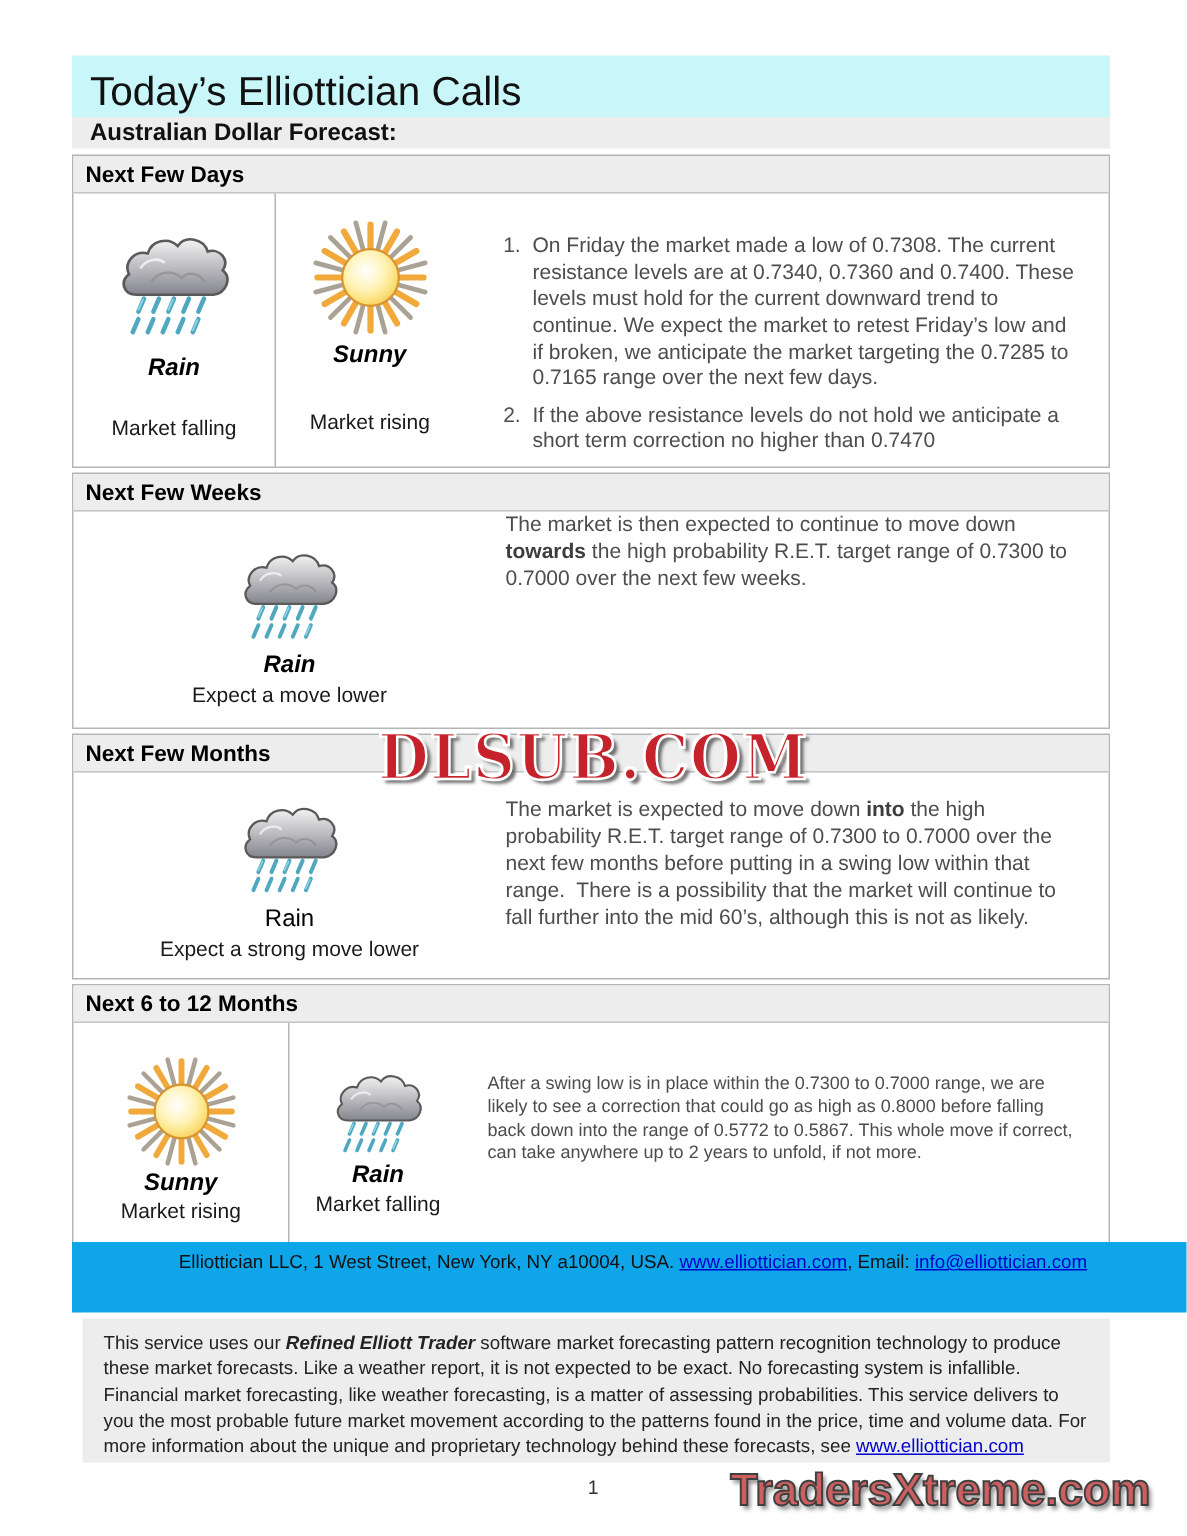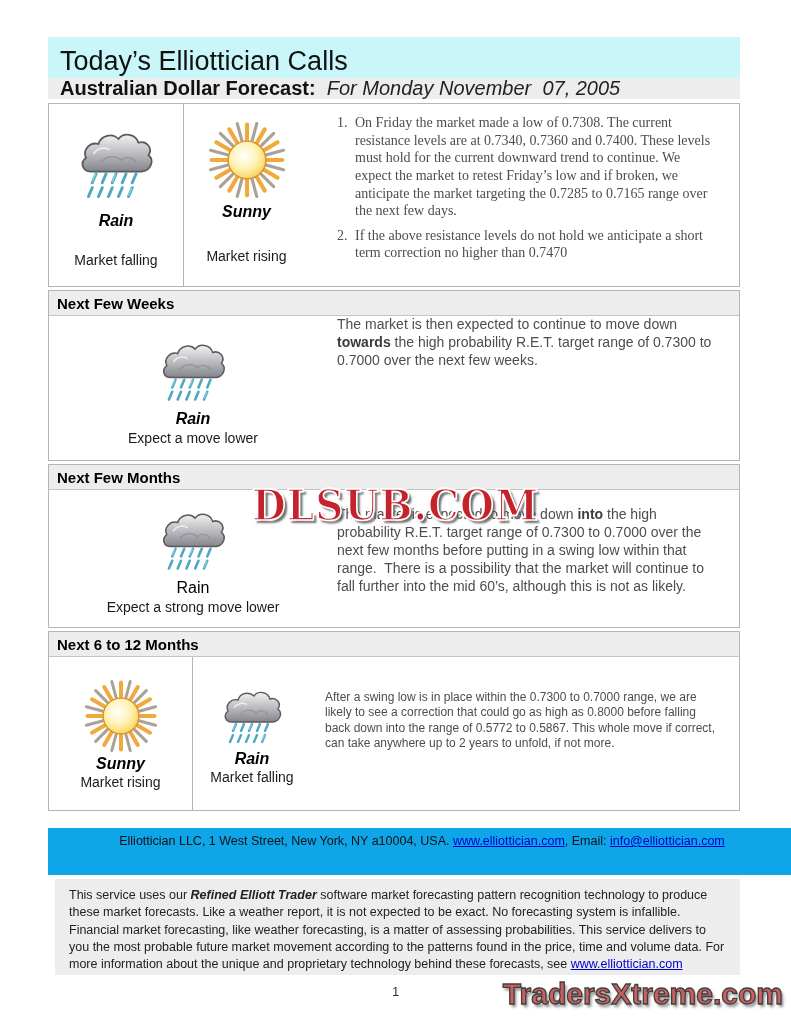--- a/index.html
+++ b/index.html
@@ -23,21 +23,21 @@
 
   
   .title-bar {
     position:absolute; left:48px; top:37px; width:692px; height:48px;
     background:#c9f6f8; display:flex; align-items:center; padding-left:12px;
   }
   .title-bar h1 { font-size:27px; font-weight:normal; color:#111; letter-spacing:0; }
   .forecast-bar {
     position:absolute; left:48px; top:78px; width:692px; height:21px;
     background:#ededed; display:flex; align-items:center; padding-left:12px;
-    font-size:20px;
+    font-size:16px;
   }
   .forecast-bar .fb-label { font-weight:bold; color:#111; }
   .forecast-bar .fb-date { font-style:italic; color:#222; white-space:pre-wrap; }
 
   
   .sections { position:absolute; left:48px; top:103px; width:692px; }
   .section { border:1px solid #b5b5b5; margin-bottom:3px; background:#fff; }
   .sec-head {
     background:#ededed; border-bottom:1px solid #c4c4c4;
     font-weight:bold; font-size:15px; color:#000; padding:4px 0 4px 8px; height:25px;
@@ -48,21 +48,21 @@
   .icon-cell .wlabel { font-weight:bold; font-style:italic; font-size:16px; color:#000; }
   .icon-cell .wlabel.plain { font-weight:normal; font-style:normal; }
   .icon-cell .wcaption { font-size:14px; color:#1a1a1a; }
 
   
   .s1-body { height:182px; }
   .s1-cell1 { width:135px; border-right:1px solid #b5b5b5; padding-top:20px; }
   .s1-cell1 .wlabel { margin-top:8px; } .s1-cell1 .wcaption { margin-top:22px; }
   .s1-cell2 { width:125px; padding-top:17px; }
   .s1-cell2 .wlabel { margin-top:4px; } .s1-cell2 .wcaption { margin-top:27px; }
-  .s1-list { flex:1; padding:10px 22px 0 12px;font-family:Liberation Serif, serif; }
+  .s1-list { flex:1; padding:26px 22px 0 12px; }
   .s1-list ol { margin-left:30px; color:#4d4d4d; font-size:14px; line-height:1.26; }
   .s1-list li { padding-left:4px; margin-bottom:7px; }
 
   
   .s2-body { height:144px; } .s3-body { height:137px; }
   .mid-icon-block { width:288px; display:flex; flex-direction:column; align-items:center; }
   .s2-body .mid-icon-block { padding-top:20px; }
   .s3-body .mid-icon-block { padding-top:15px; }
   .mid-icon-block .wlabel { margin-top:4px; }
   .mid-icon-block .wcaption { margin-top:2px; }
@@ -107,21 +107,21 @@
     background:#ededed; padding:8px 14px 0 14px;
     font-size:12.5px; line-height:1.38; color:#222;
   }
   .disclaimer .product { font-weight:bold; font-style:italic;margin-top:32px; }
   .disclaimer a { color:#0000cc; text-decoration:underline; }
   .disclaimer span { white-space:pre-wrap; }
 
   
   .page-num { position:absolute; left:0; top:984px; width:791px; text-align:center; font-size:13px; color:#333; }
   .tx-logo {
-    position:absolute; right:8px; top:977px; z-index:5;
+    position:absolute; right:24px; top:977px; z-index:5;
     font-weight:bold; font-size:30px; letter-spacing:0;
     color:#cc5f5f;
     -webkit-text-stroke:1.3px #3f3f3f;
     text-shadow:2px 3px 3px rgba(60,60,60,.6);
   }
   .hidden-defs { position:absolute; width:0; height:0; overflow:hidden; }
   .wicon { display:block; }
 </style>
 </head>
 <body>
@@ -197,26 +197,26 @@
 
 <div class="page">
 
 
   <div class="title-bar">
     <h1>Today’s Elliottician Calls</h1>
   </div>
 
   <div class="forecast-bar">
     <span class="fb-label">Australian Dollar Forecast:</span>
-      <span class="fb-date">  For Monday November  07, 2005</span>
   </div>
 
   <div class="sections">
 
     <div class="section">
+      <div class="sec-head">Next Few Days</div>
       <div class="sec-body s1-body">
         <div class="icon-cell s1-cell1">
           <svg class="wicon" width="86" height="80" viewBox="0 0 64 64">
               <use href="#rain-shape"></use>
             </svg>
           <div class="wlabel">Rain</div>
           <div class="wcaption">Market falling</div>
         </div>
         <div class="icon-cell s1-cell2">
           <svg class="wicon" width="78" height="78" viewBox="0 0 64 64">

